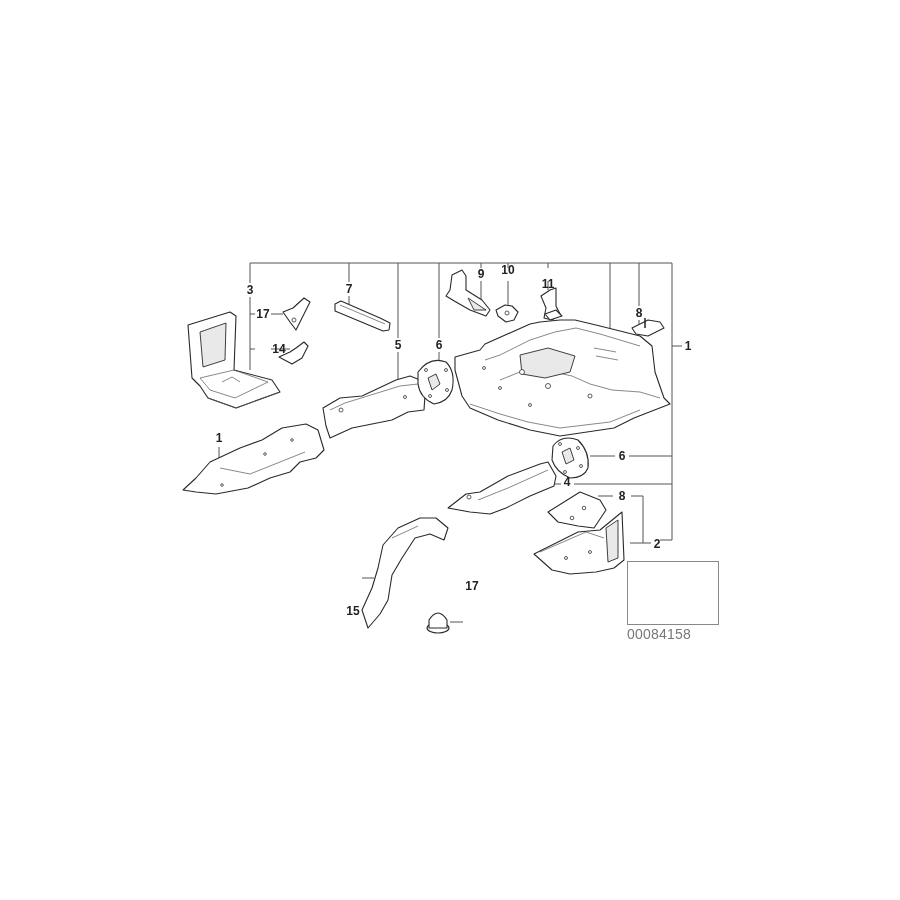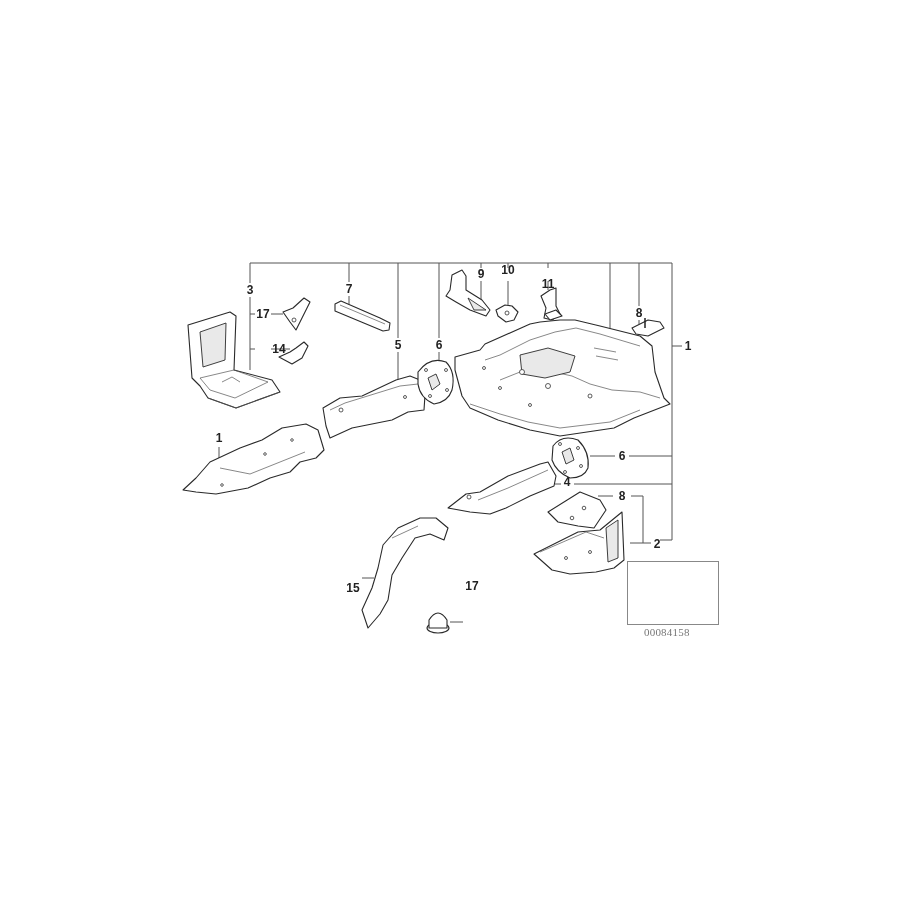--- a/index.html
+++ b/index.html
@@ -1,20 +1,20 @@
 <!DOCTYPE html>
 <html><head>
 <meta charset="utf-8">
 <style>
   html, body { margin: 0; padding: 0; background: #ffffff; }
   body { width: 900px; height: 900px; position: relative; overflow: hidden; font-family: "Liberation Sans", sans-serif; }
   #diagram { position: absolute; left: 0; top: 0; width: 900px; height: 900px; }
   .callout { position: absolute; font-family: "Liberation Sans", sans-serif; font-weight: bold; font-size: 12px; color: #222; line-height: 12px; transform: translate(-50%, -50%); white-space: nowrap; }
   .thumb { position: absolute; left: 627px; top: 561px; width: 90px; height: 62px; border: 1px solid #888; background: #fff; }
-  .thumb-code { position: absolute; left: 627px; top: 626px; font-family: Liberation Serif, serif; font-size: 11px; color: #777; letter-spacing: 0.2px; margin-left: 17px; }
+  .thumb-code { position: absolute; left: 627px; top: 626px; font-family: Liberation Sans, sans-serif; font-size: 14px; color: #777; letter-spacing: 0.2px; }
   svg .part { fill: #ffffff; stroke: #2a2a2a; stroke-width: 1.1; stroke-linejoin: round; }
   svg .shade { fill: #e9e9e9; stroke: #2a2a2a; stroke-width: 0.9; }
   svg .thin { fill: none; stroke: #555; stroke-width: 0.7; }
   svg .lead { fill: none; stroke: #555; stroke-width: 1; }
   svg .hole { fill: #fff; stroke: #333; stroke-width: 0.8; }
 </style>
 </head>
 <body>
 
 <div id="diagram">
@@ -206,15 +206,15 @@
 <div class="callout" style="left:439px;top:345px">6</div>
 <div class="callout" style="left:622px;top:456px">6</div>
 <div class="callout" style="left:349px;top:289px">7</div>
 <div class="callout" style="left:639px;top:313px">8</div>
 <div class="callout" style="left:481px;top:274px">9</div>
 <div class="callout" style="left:508px;top:270px">10</div>
 <div class="callout" style="left:548px;top:284px">11</div>
 <div class="callout" style="left:622px;top:496px">8</div>
 <div class="callout" style="left:263px;top:314px">17</div>
 <div class="callout" style="left:279px;top:349px">14</div>
-<div class="callout" style="left:353px;top:588px">15</div>
+<div class="callout" style="left:353px;top:611px">15</div>
 <div class="callout" style="left:219px;top:438px">1</div>
 <div class="callout" style="left:472px;top:586px">17</div>
 
 </body></html>

